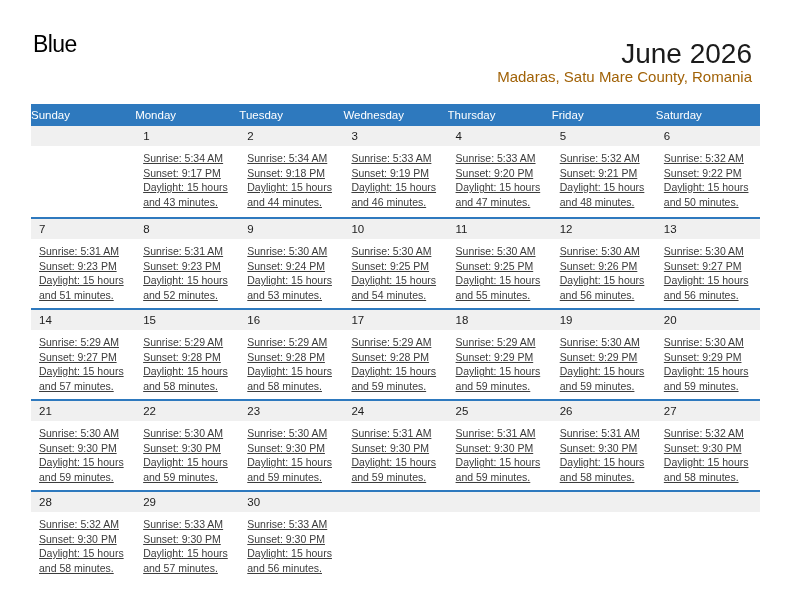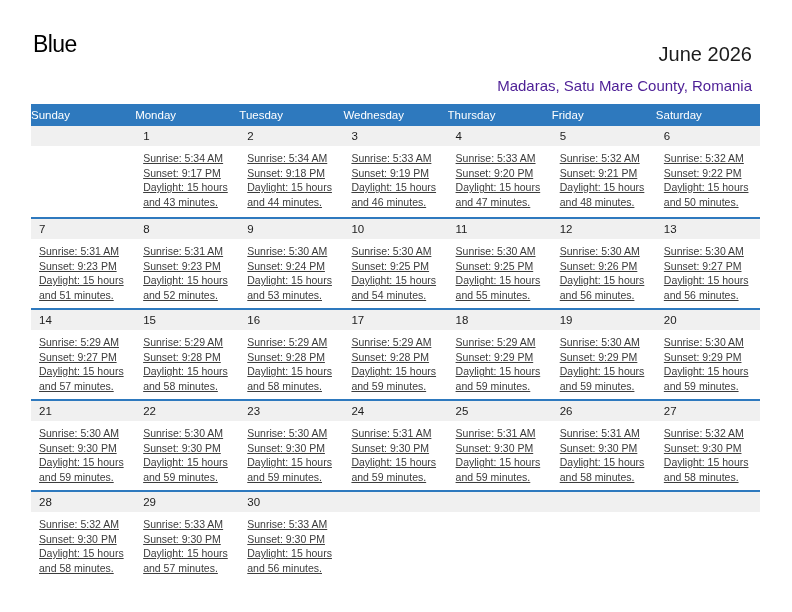--- a/index.html
+++ b/index.html
@@ -8,22 +8,22 @@
 
   
   .logo{position:absolute;left:33px;top:37px;}
   .logo-top{display:flex;align-items:flex-start;}
   .logo-general{font-size:23px;color:#2b2b2b;letter-spacing:-0.6px;line-height:23px;}
   .logo-tri{margin-left:1px;margin-top:4px;display:block;}
   .logo-blue{font-size:23px;color:#000000;line-height:23px;text-align:right;margin-top:-4px;letter-spacing:-0.6px;}
 
   
   .titles{position:absolute;right:40px;top:40px;text-align:right;}
-  .cal-title{font-size:20px;color:#1b1b1b;line-height:28px;}
-  .cal-subtitle{font-size:15px;color:#4c1d95;margin-top:9px;}
+  .cal-title{font-size:28px;color:#1b1b1b;line-height:28px;}
+  .cal-subtitle{font-size:15px;color:#a16207;margin-top:0;}
 
   
   .calendar{position:absolute;left:31px;top:104px;width:729px;}
   .weekday-row{display:flex;background:#2e79be;height:22px;}
   .weekday{flex:1;color:#ffffff;font-size:11.5px;line-height:22px;box-sizing:border-box;overflow:hidden;white-space:nowrap;}
 
   .week{display:flex;height:91px;border-top:2px solid #2e79be;box-sizing:border-box;background:#fff;}
   .week.first{border-top:none;}
   .cell{flex:1;display:flex;flex-direction:column;overflow:hidden;}
   .num-strip{height:20px;background:#f0f0f0;font-size:11.5px;line-height:20px;padding-left:8px;color:#1c1c1c;flex:none;}

